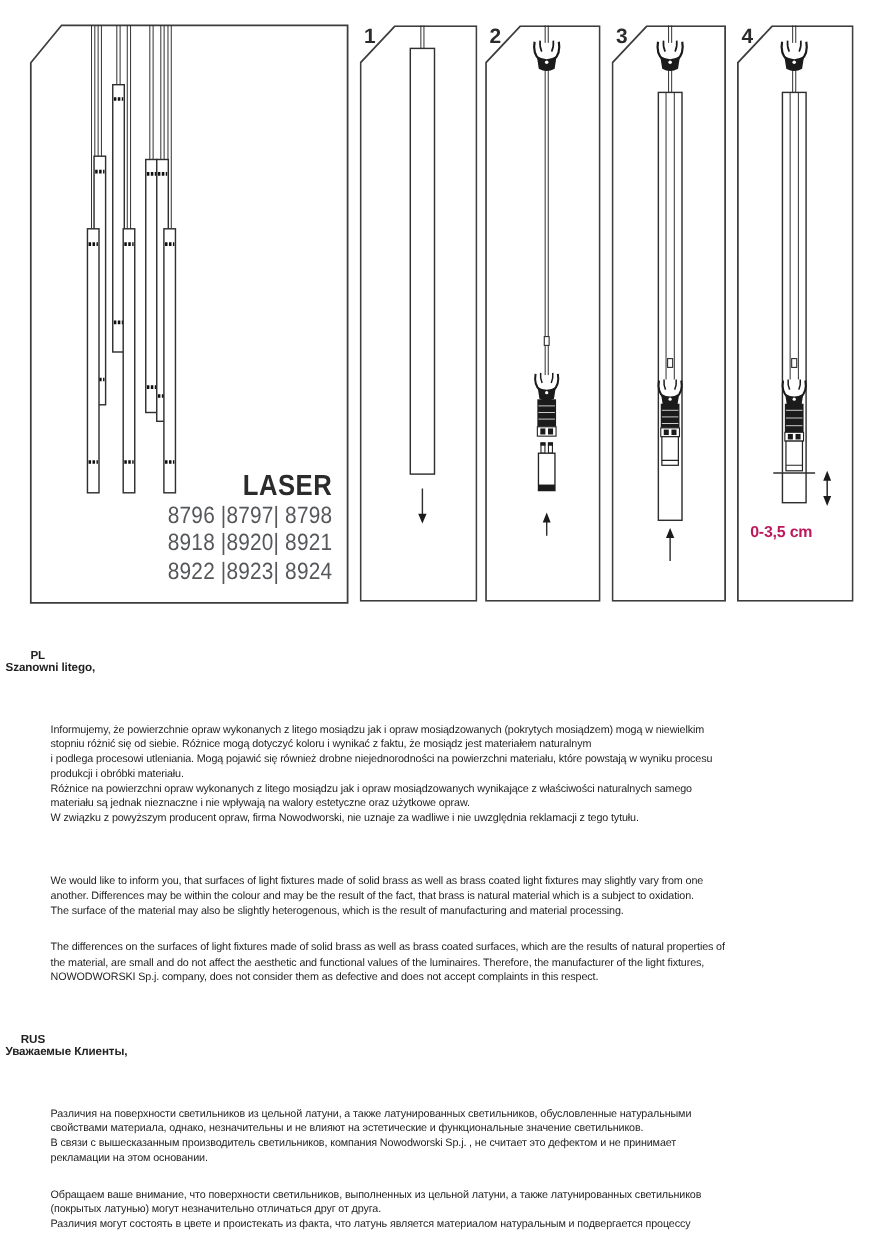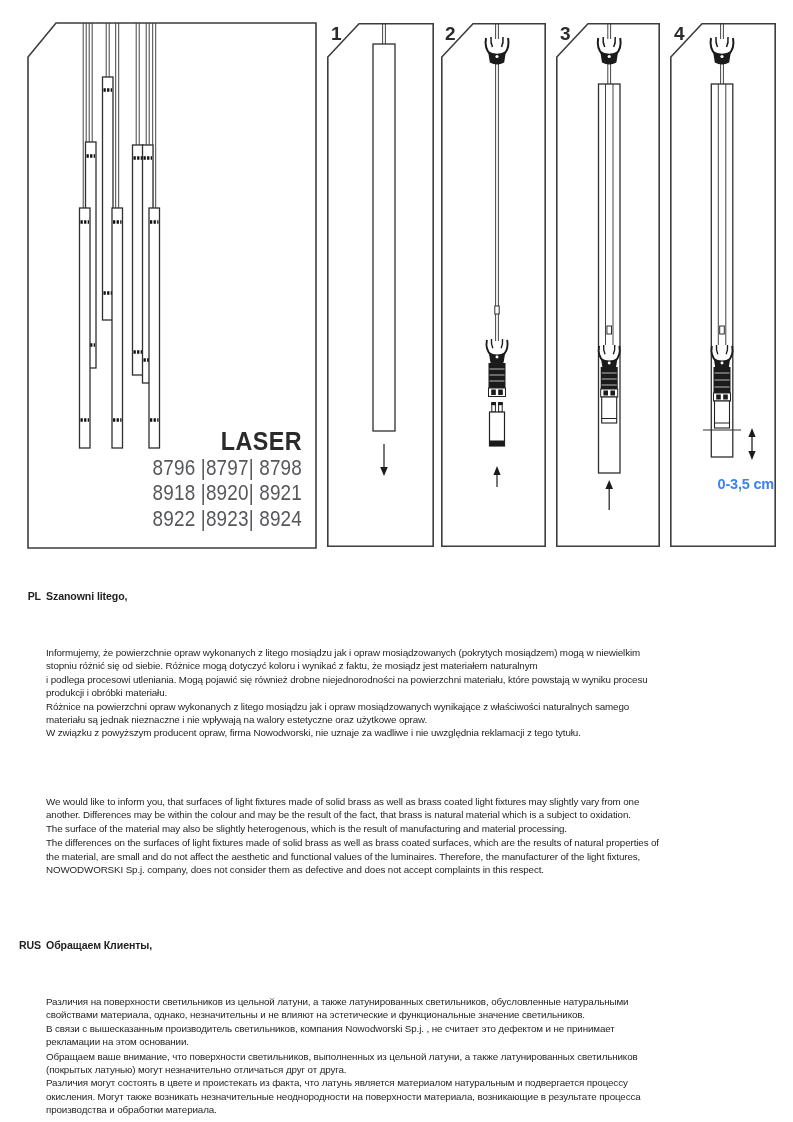--- a/index.html
+++ b/index.html
@@ -17,31 +17,31 @@
   .dark { fill:#1b1b1b; stroke:none; }
   .band { stroke:#101010; stroke-width:3.4px; stroke-dasharray:2.3 1.3; }
 
   .panel-num { position:absolute; font-size:19px; font-weight:bold; color:#2b2b2b; line-height:20px; }
 
   .title-block { position:absolute; left:130px; top:426px; width:172px; text-align:right;
                  transform:scaleX(0.88); transform-origin:top right; }
   .product-name { font-size:26.5px; font-weight:bold; letter-spacing:0.5px; color:#2b2b2b; line-height:30px; }
   .model-line   { font-size:21.5px; color:#55575a; line-height:25.3px; letter-spacing:0.2px; }
 
-  .dim-label { position:absolute; left:682px; top:476px; width:92px; text-align:right;
-               font-size:14.5px; font-weight:bold; letter-spacing:-0.2px; color:#3b82f6; }
+  .dim-label { position:absolute; left:682px; top:476px; width:92px; text-align:left;
+               font-size:14.5px; font-weight:bold; letter-spacing:-0.2px; color:#be185d; }
 
   .section { position:absolute; left:0; width:793px; }
-  .sec-head { display:flex; line-height:11px; }
+  .sec-head { display:flex; line-height:11px;flex-direction:column; }
   .lang { width:41px; text-align:right; font-weight:bold; font-size:10.6px; letter-spacing:-0.1px; flex:none; }
   .heading { margin-left:5px; font-weight:bold; font-size:10.6px; letter-spacing:-0.1px; }
   .body-text { margin-left:46px; margin-top:17px; font-size:9.8px; line-height:13.4px;
                letter-spacing:-0.12px; }
   .para { white-space:pre;margin-top:44px; }
-  .para + .para { margin-top:1px; }
+  .para + .para { margin-top:20px; }
 </style>
 </head>
 <body>
 
 <div class="page">
 
   <svg width="0" height="0" style="position:absolute" aria-hidden="true">
     <defs>
       <g id="claw">
         <path d="M-11 1 C-12.5 9 -9.5 15 -6 18" stroke="#1b1b1b" stroke-width="2" fill="none"></path>
@@ -254,21 +254,21 @@
 The surface of the material may also be slightly heterogenous, which is the result of manufacturing and material processing.</div>
       <div class="para">The differences on the surfaces of light fixtures made of solid brass as well as brass coated surfaces, which are the results of natural properties of
 the material, are small and do not affect the aesthetic and functional values of the luminaires. Therefore, the manufacturer of the light fixtures,
 NOWODWORSKI Sp.j. company, does not consider them as defective and does not accept complaints in this respect.</div>
     </div>
   </div>
 
   <div class="section" style="top:940px">
     <div class="sec-head">
       <div class="lang">RUS</div>
-      <div class="heading">Обращаем Клиенты,</div>
+      <div class="heading">Уважаемые Клиенты,</div>
     </div>
     <div class="body-text">
       <div class="para">Различия на поверхности светильников из цельной латуни, а также латунированных светильников, обусловленные натуральными
 свойствами материала, однако, незначительны и не влияют на эстетические и функциональные значение светильников.
 В связи с вышесказанным производитель светильников, компания Nowodworski Sp.j. , не считает это дефектом и не принимает
 рекламации на этом основании.</div>
       <div class="para">Обращаем ваше внимание, что поверхности светильников, выполненных из цельной латуни, а также латунированных светильников
 (покрытых латунью) могут незначительно отличаться друг от друга.
 Различия могут состоять в цвете и проистекать из факта, что латунь является материалом натуральным и подвергается процессу
 окисления. Могут также возникать незначительные неоднородности на поверхности материала, возникающие в результате процесса

